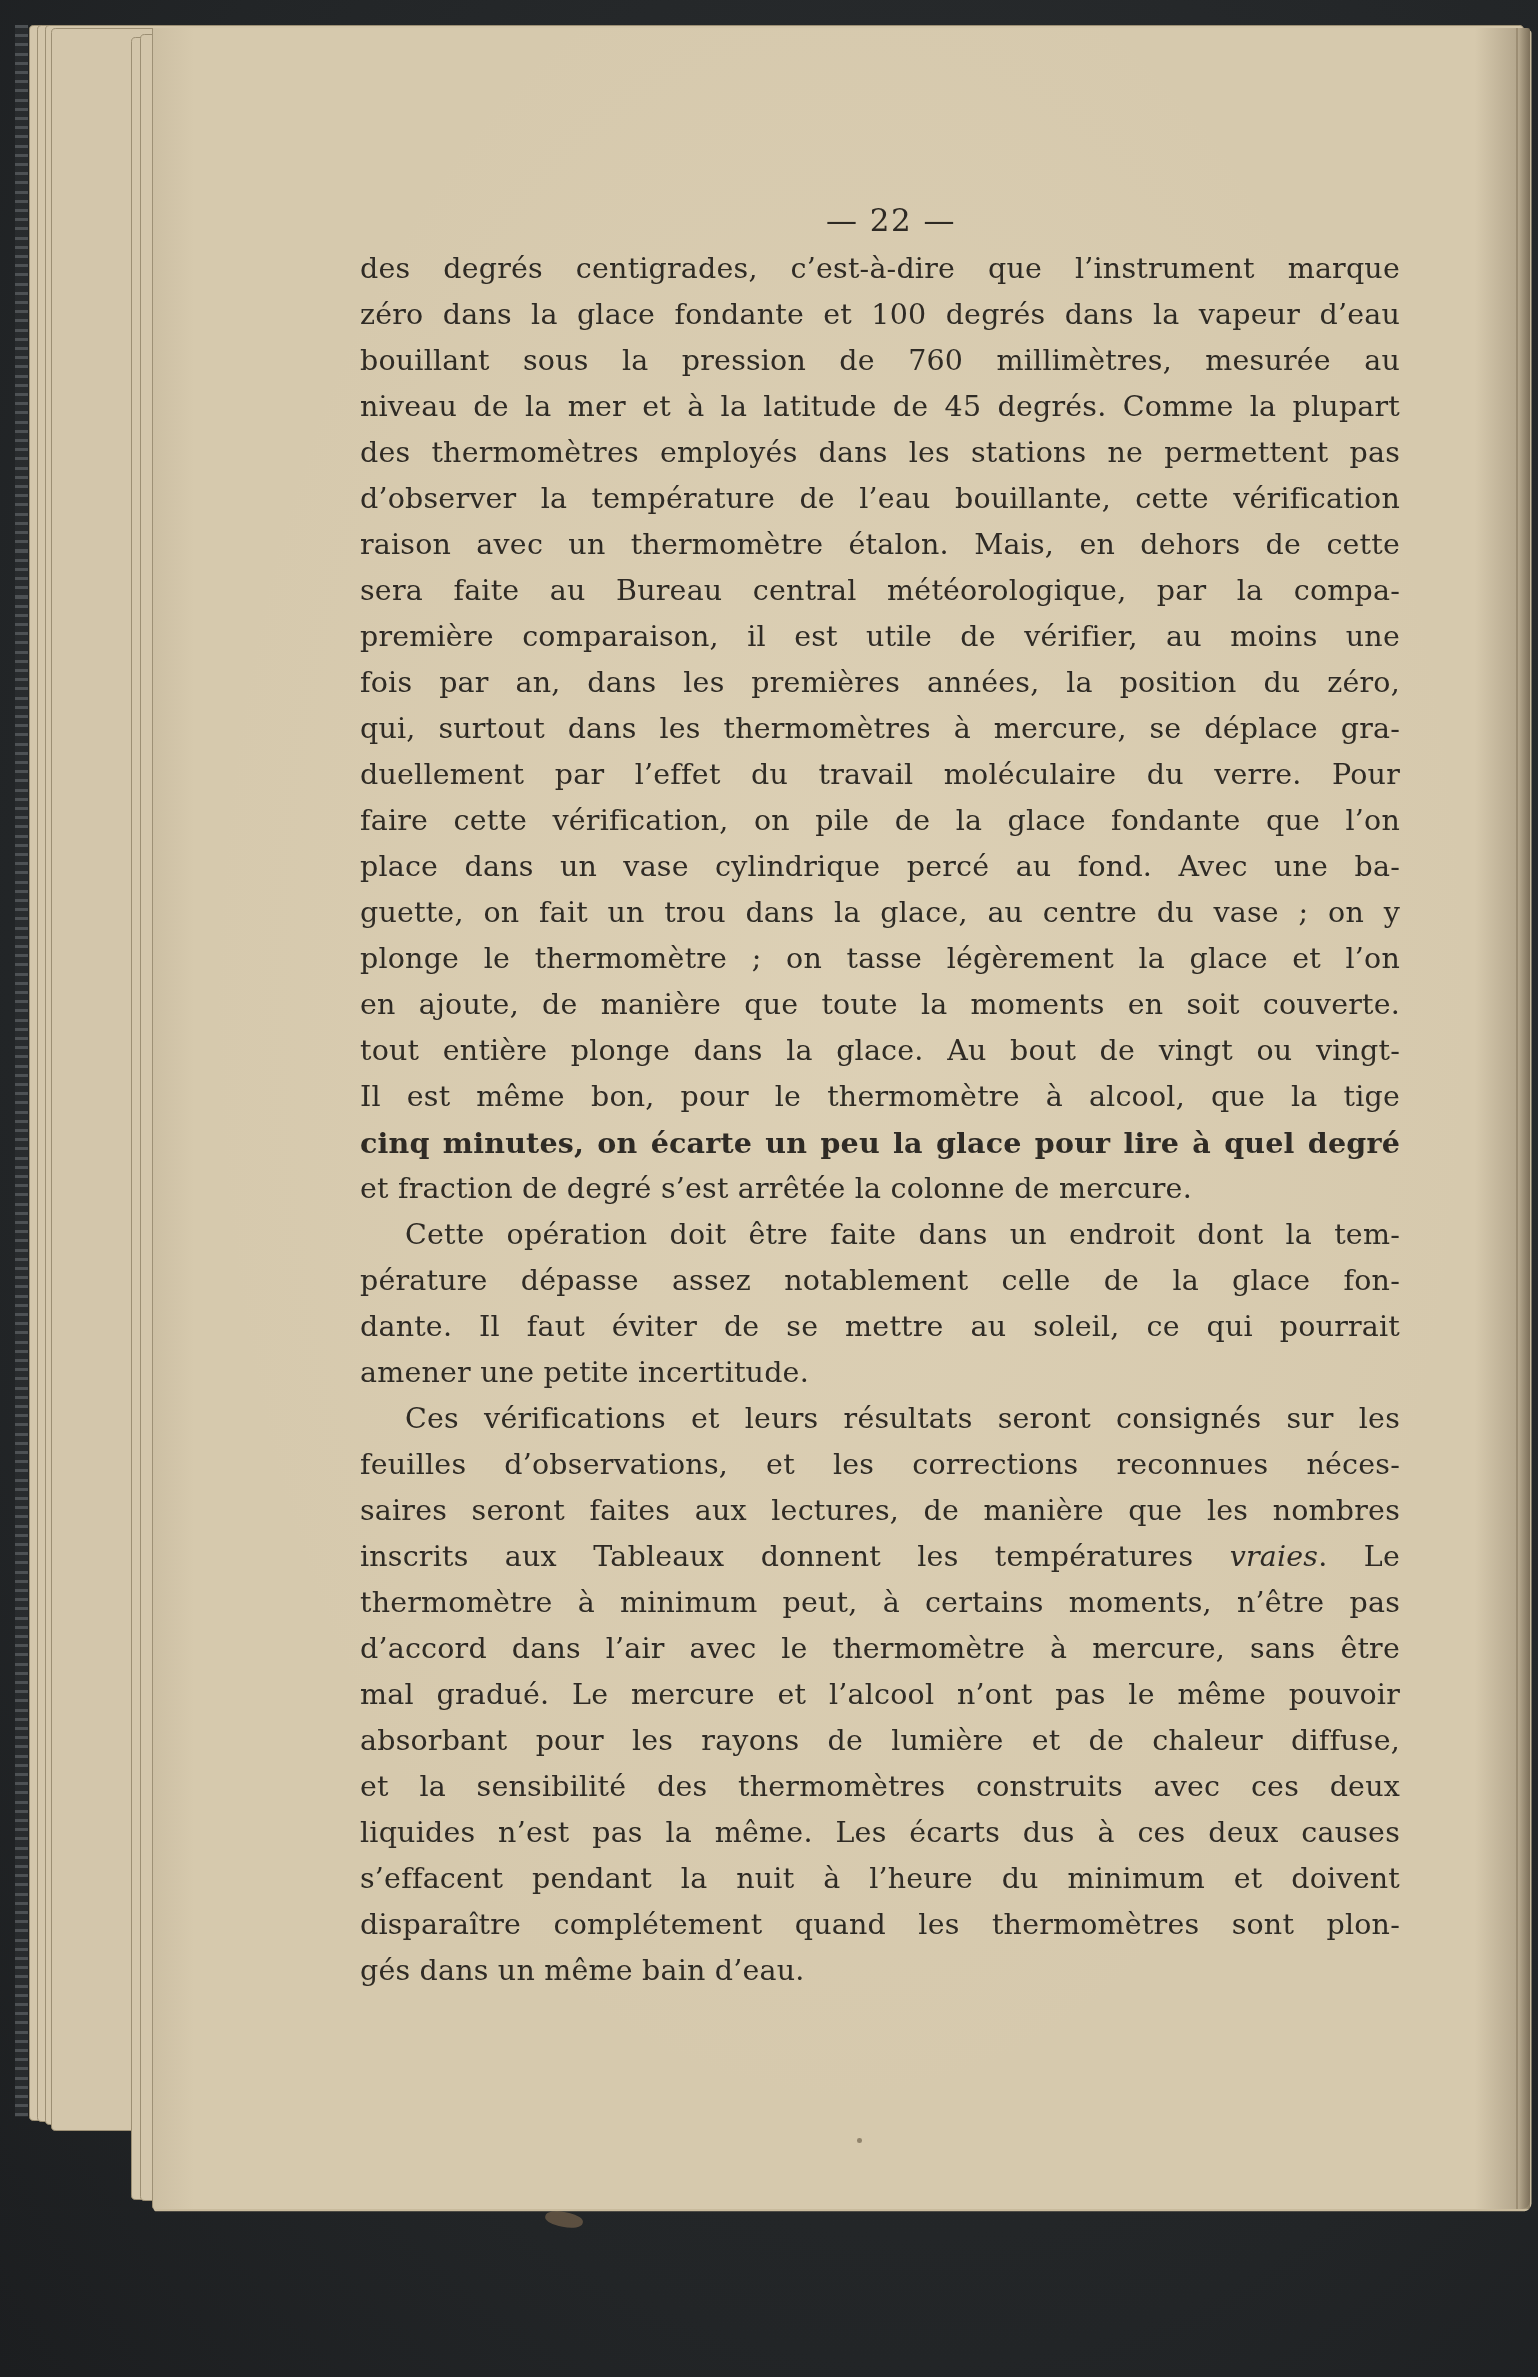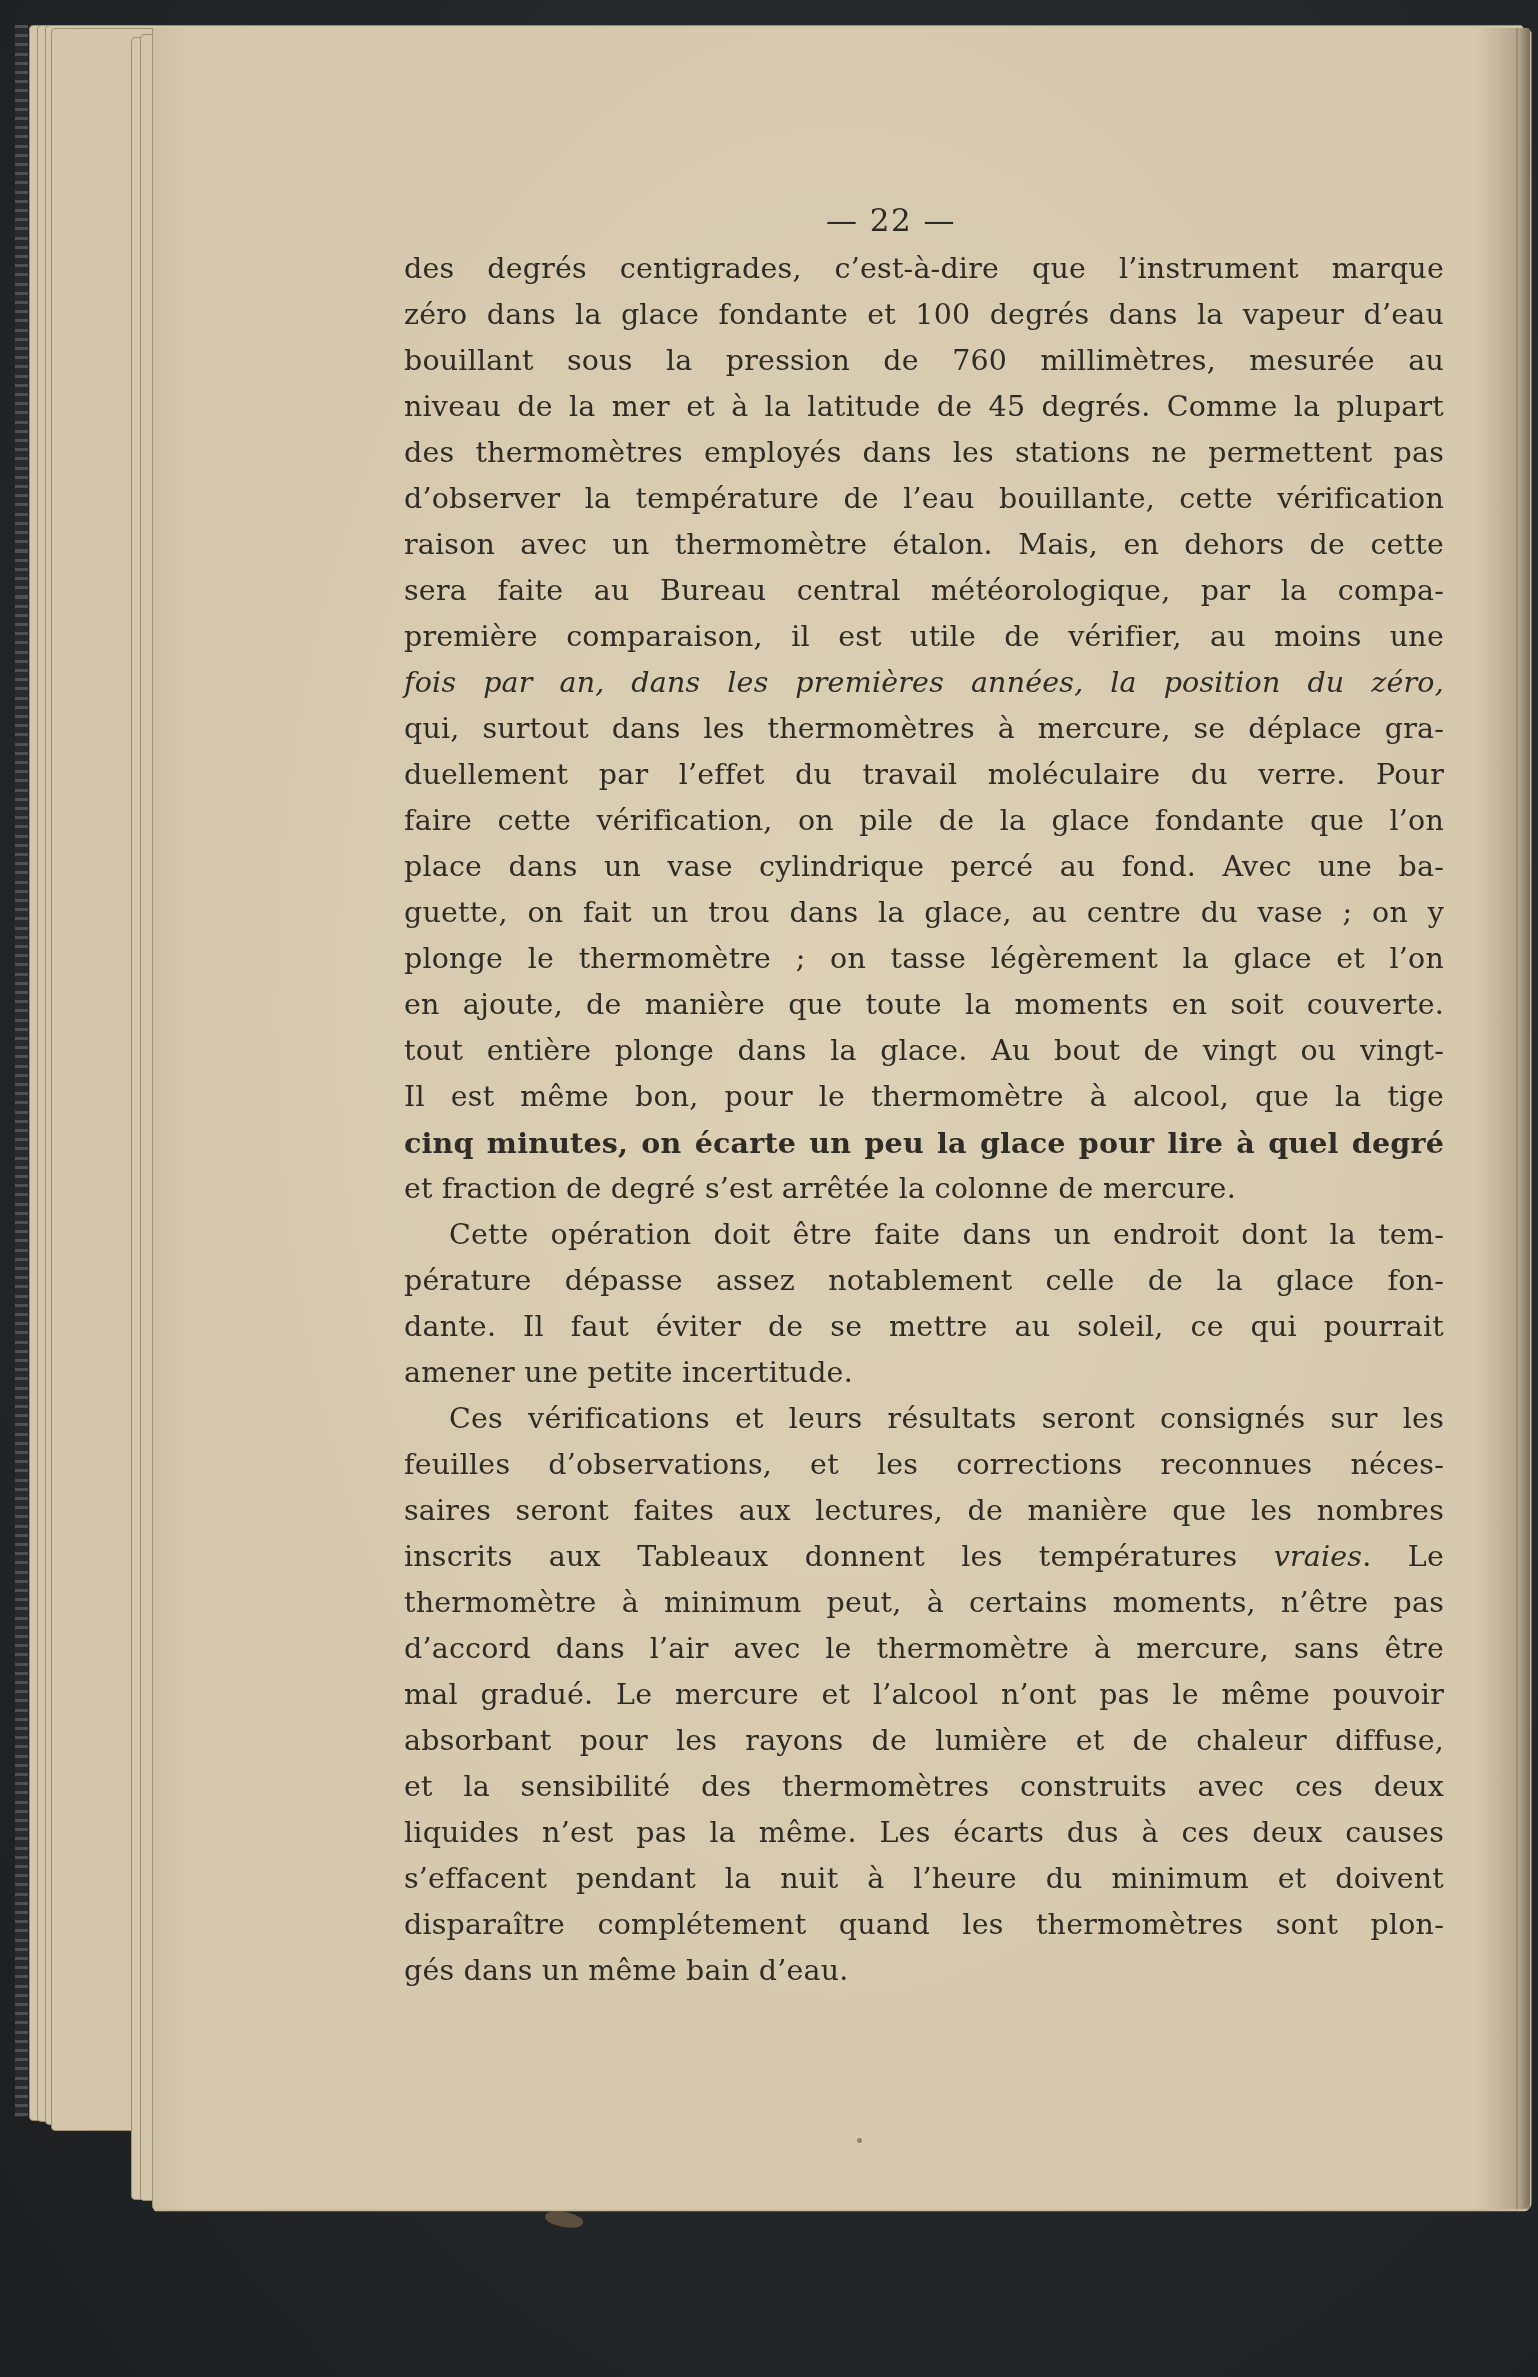--- a/index.html
+++ b/index.html
@@ -80,21 +80,20 @@
     .text-block {
       position: absolute;
       left: 360px;
       top: 246px;
       width: 1040px;
       color: #2f2b25;
       font-family: "DejaVu Serif", "Liberation Serif", serif;
       font-size: 28.5px;
       line-height: 46px;
       letter-spacing: 0.2px;
-      margin-left: 44px;
     }
     .line {
       display: block;
       white-space: nowrap;
       text-align: justify;
       text-align-last: justify;
       height: 46px;
       overflow: visible;
     }
     .line.last {
@@ -141,21 +140,21 @@
 <div class="text-block" id="text-block">
     <span class="line" style="display: block;">des degrés centigrades, c’est-à-dire que l’instrument marque</span>
     <span class="line" style="display: block;">zéro dans la glace fondante et 100 degrés dans la vapeur d’eau</span>
     <span class="line" style="display: block;">bouillant sous la pression de 760 millimètres, mesurée au</span>
     <span class="line" style="display: block;">niveau de la mer et à la latitude de 45 degrés. Comme la plupart</span>
     <span class="line" style="display: block;">des thermomètres employés dans les stations ne permettent pas</span>
     <span class="line" style="display: block;">d’observer la température de l’eau bouillante, cette vérification</span>
     <span class="line" style="display: block;">raison avec un thermomètre étalon. Mais, en dehors de cette</span>
     <span class="line" style="display: block;">sera faite au Bureau central météorologique, par la compa-</span>
     <span class="line" style="display: block;">première comparaison, il est utile de vérifier, au moins une</span>
-    <span class="line" style="display: block; font-style: italic;">fois par an, dans les premières années, la position du zéro,</span>
+    <span class="line" style="display: block;">fois par an, dans les premières années, la position du zéro,</span>
     <span class="line" style="display: block;">qui, surtout dans les thermomètres à mercure, se déplace gra-</span>
     <span class="line" style="display: block;">duellement par l’effet du travail moléculaire du verre. Pour</span>
     <span class="line" style="display: block;">faire cette vérification, on pile de la glace fondante que l’on</span>
     <span class="line" style="display: block;">place dans un vase cylindrique percé au fond. Avec une ba-</span>
     <span class="line" style="display: block;">guette, on fait un trou dans la glace, au centre du vase ; on y</span>
     <span class="line" style="display: block;">plonge le thermomètre ; on tasse légèrement la glace et l’on</span>
     <span class="line" style="display: block;">en ajoute, de manière que toute la moments en soit couverte.</span>
     <span class="line" style="display: block;">tout entière plonge dans la glace. Au bout de vingt ou vingt-</span>
     <span class="line" style="display: block;">Il est même bon, pour le thermomètre à alcool, que la tige</span>
     <span class="line" style="display: block; font-weight: bold;">cinq minutes, on écarte un peu la glace pour lire à quel degré</span>

